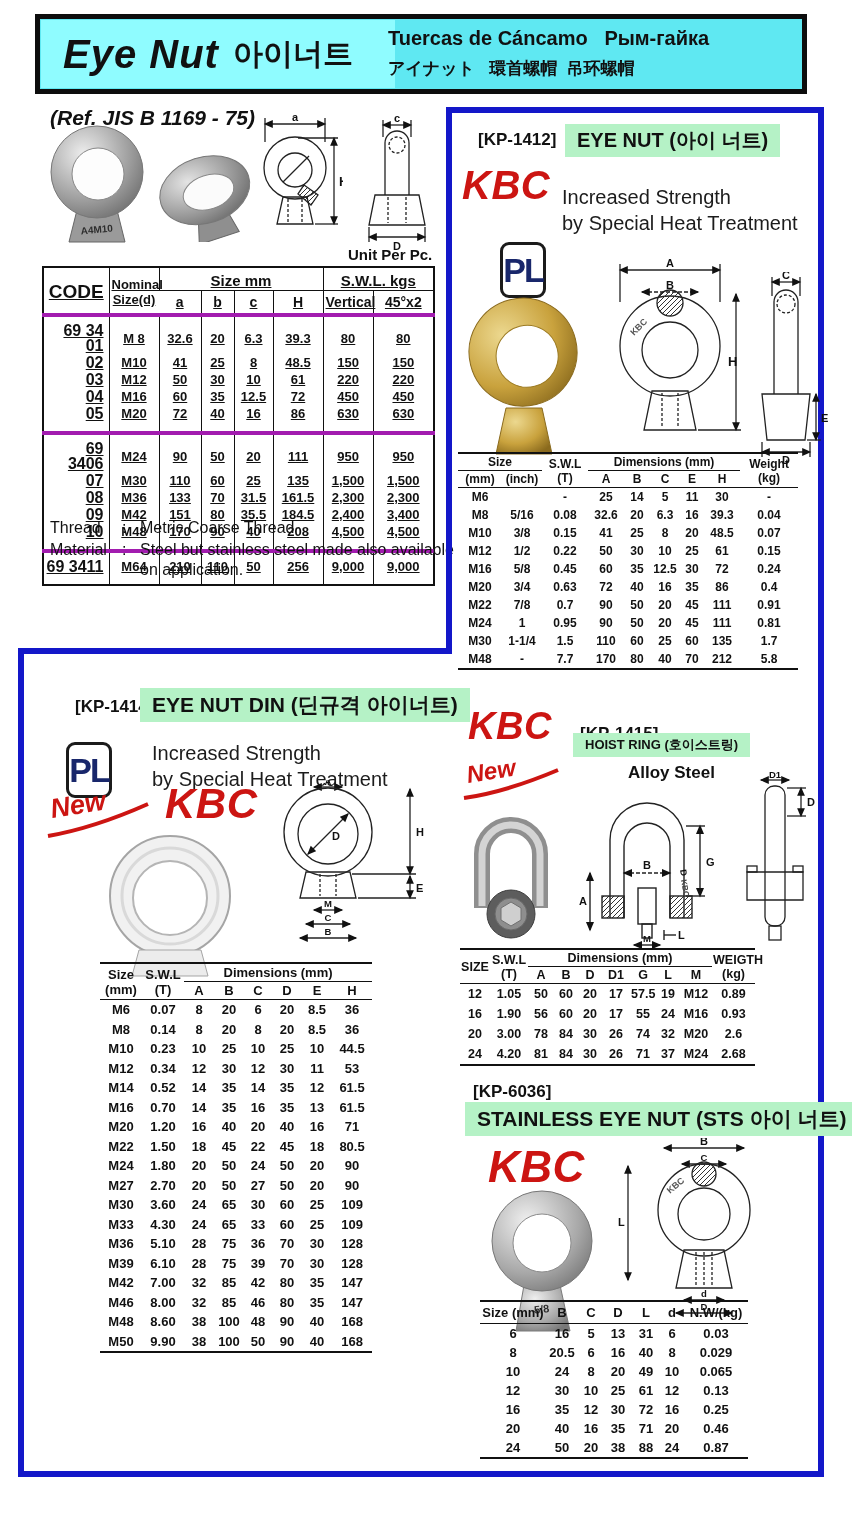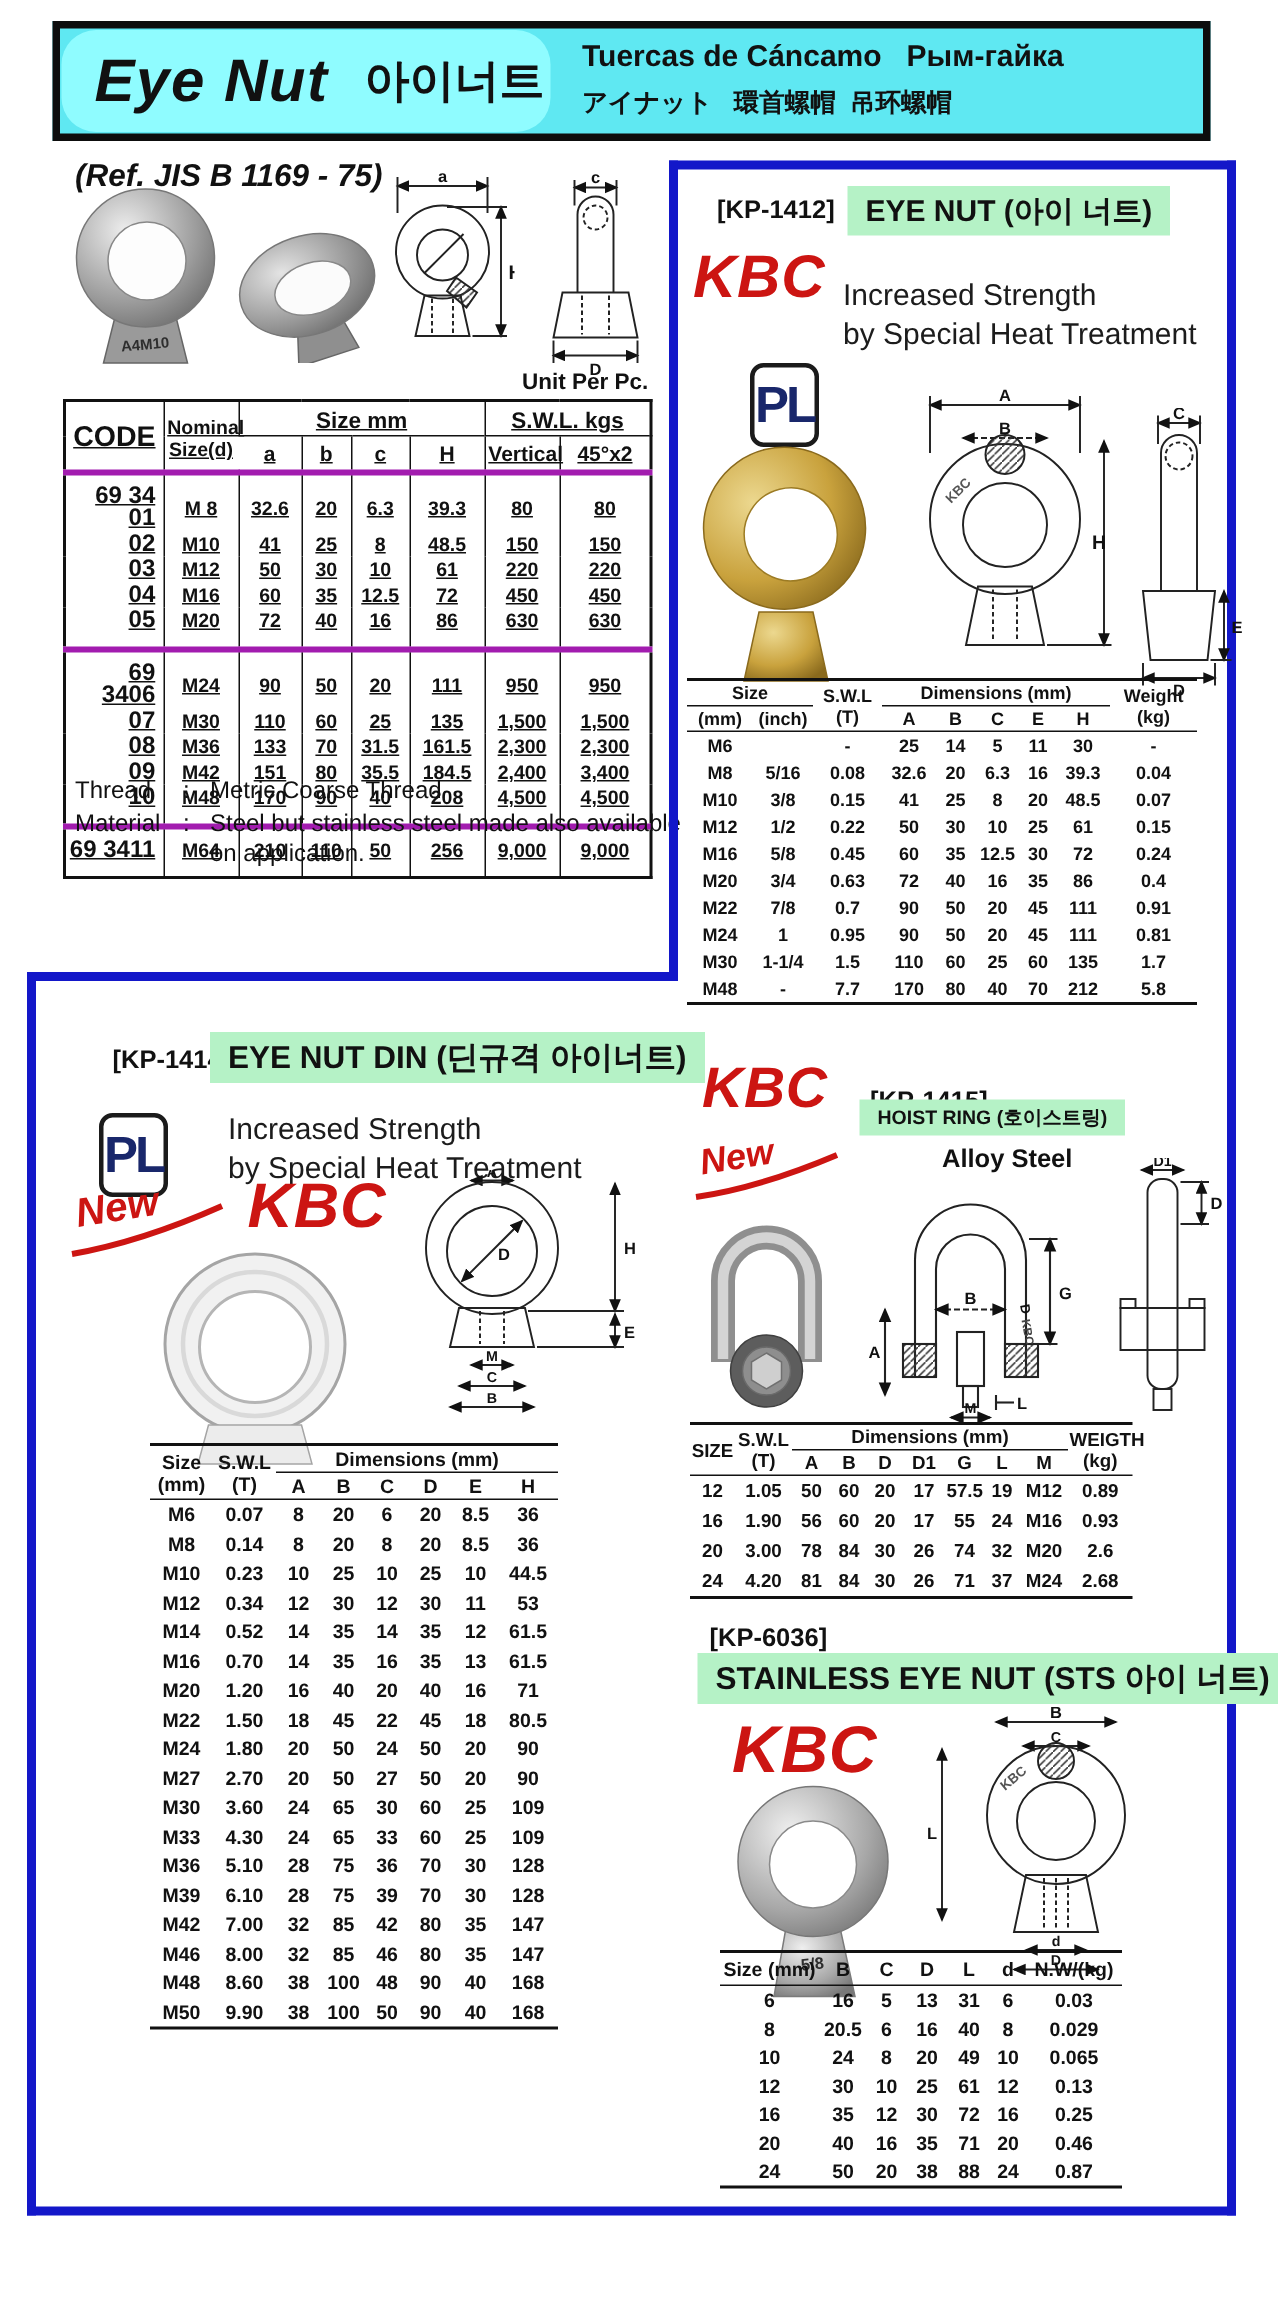--- a/index.html
+++ b/index.html
@@ -6,24 +6,24 @@
   html,body { background:#ffffff; }
   .page {
     position:relative; width:852px; height:1536px; background:#fff;
     font-family:"Liberation Sans", sans-serif; color:#111; overflow:hidden;
   }
   .abs { position:absolute; }
 
   
   .banner { left:35px; top:14px; width:772px; height:80px;
     background:#5fe8f2; border:5px solid #0d0d0d; }
-  .banner-left { position:absolute; left:1px; top:1px; width:326px; height:68px;
-    background:#8ffcff; display:flex; align-items:center; padding-left:22px;border-radius:23px; }
+  .banner-left { position:absolute; left:1px; top:1px; width:354px; height:68px;
+    background:#8ffcff; display:flex; align-items:center; padding-left:22px; }
   .banner-title-en { font-size:40px; font-weight:900; font-style:italic; letter-spacing:1px; }
-  .banner-title-ko { font-size:30px; font-weight:800; margin-left:24px; }
+  .banner-title-ko { font-size:30px; font-weight:800; margin-left:14px; }
   .banner-right { position:absolute; left:348px; top:8px; width:410px; }
   .banner-sub1 { font-size:20px; font-weight:700; white-space:pre; }
   .banner-sub2 { font-size:17px; font-weight:700; white-space:pre; margin-top:7px; }
 
   
   .ref-note { left:50px; top:106px; font-size:21px; font-weight:900; font-style:italic; }
   .unit-note { left:348px; top:246px; font-size:15px; font-weight:700; }
   .notes { left:50px; top:518px; display:grid; grid-template-columns:72px 18px 320px;
     font-size:16px; row-gap:2px; }
   .notes div { line-height:20px; }

